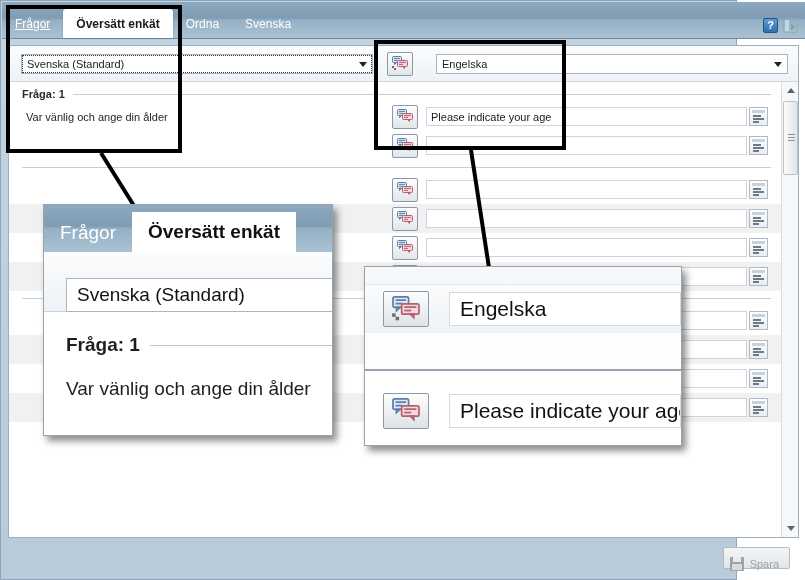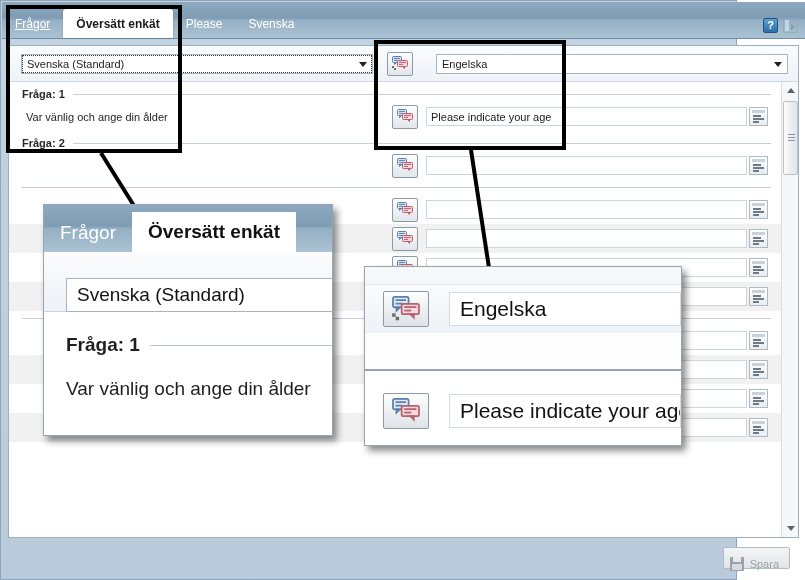--- a/index.html
+++ b/index.html
@@ -369,21 +369,21 @@
 <div id="app">
 
   <div class="tabbar">
     <div class="tab link">
       <span>Frågor</span>
     </div>
     <div class="tab active">
       <span>Översätt enkät</span>
     </div>
     <div class="tab">
-      <span>Please</span>
+      <span>Ordna</span>
     </div>
     <div class="tab">
       <span>Svenska</span>
     </div>
     <div class="tabbar-spacer"></div>
     <div class="tabicons">
       <div class="help-icon">
         <span>?</span>
       </div>
       <div class="panel-icon"></div>
@@ -441,24 +441,20 @@
               </div>
             </div>
             <div class="fieldwrap">
               <div class="field">Please indicate your age<div class="dlg-icon">
                   <span class="bar"></span>
                   <span class="l1"></span>
                   <span class="l2"></span>
                   <span class="l3"></span>
                 </div></div>
             </div>
-          </div>
-          <div class="qhead">
-            <span>Fråga: 2</span>
-            <span class="rule"></span>
           </div>
           <div class="row">
             <div class="srctext"></div>
             <div class="btnwrap">
               <div class="xlate-btn">
                 <svg width="16" height="15" viewBox="0 0 16 15" aria-hidden="true">
                   <rect x="0.5" y="0.5" width="9" height="6" rx="1" fill="#dce8f5" stroke="#5a7fa8"></rect>
                   <path d="M2.5 6.5 L2.5 8.5 L4.5 6.5 Z" fill="#dce8f5" stroke="#5a7fa8"></path>
                   <line x1="2" y1="2.4" x2="8" y2="2.4" stroke="#5a7fa8" stroke-width="1"></line>
                   <line x1="2" y1="4.4" x2="6" y2="4.4" stroke="#5a7fa8" stroke-width="1"></line>

